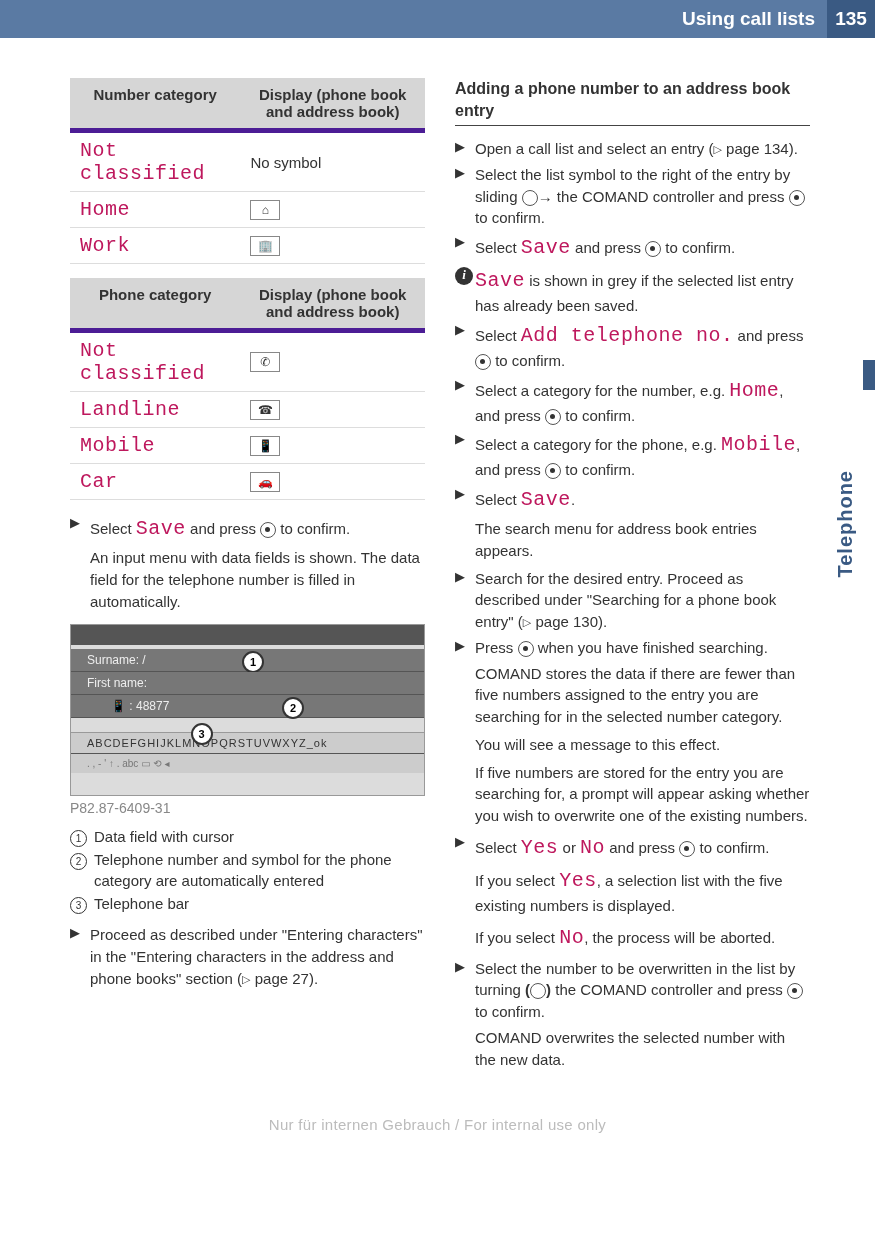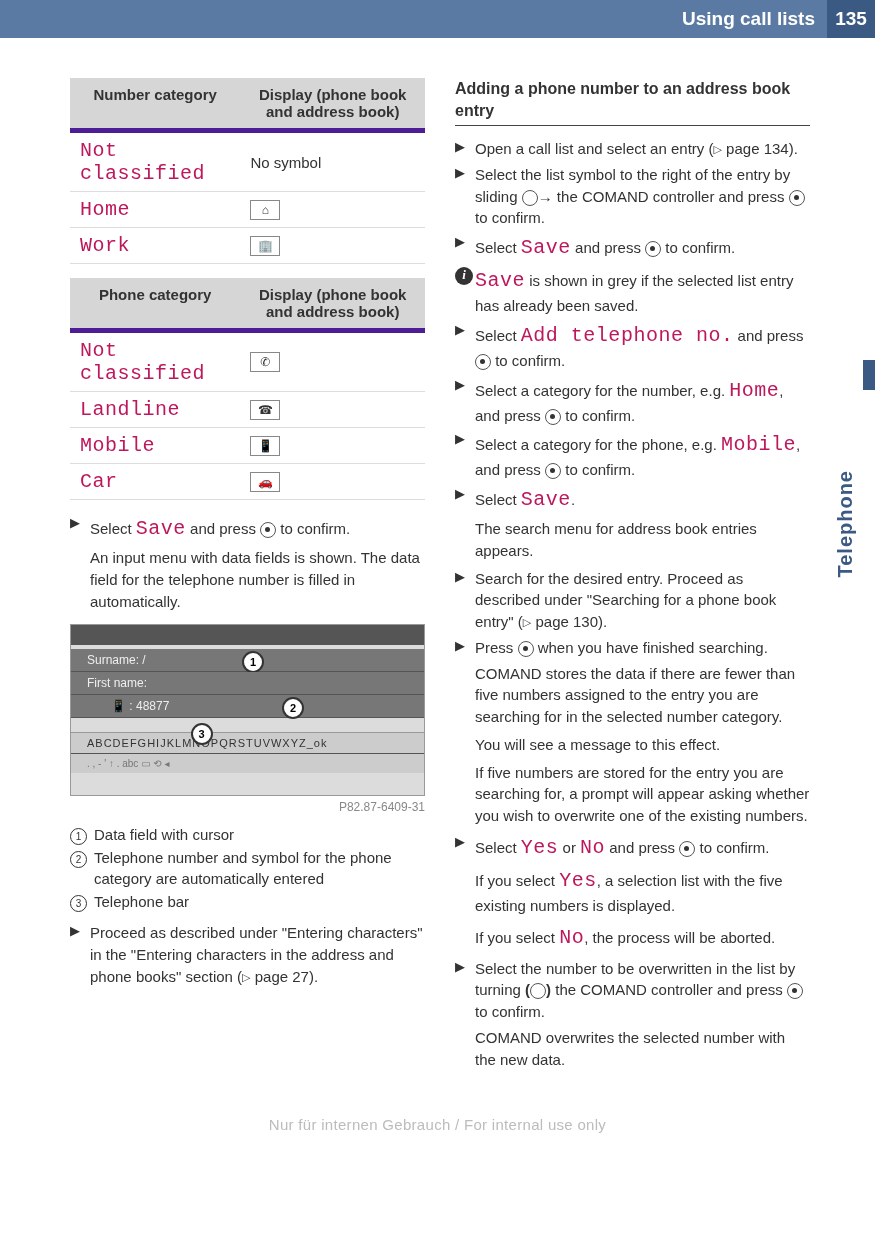--- a/index.html
+++ b/index.html
@@ -198,22 +198,22 @@
     border: 2px solid #333;
     border-radius: 50%;
     width: 18px; height: 18px;
     font-size: 11px;
     font-weight: bold;
     color: #000;
     text-align: center;
     line-height: 18px;
   }
   .caption-code {
-    text-align: right;
-    font-size: 12px;
+    text-align: left;
+    font-size: 14px;
     color: #888;
     margin: 4px 0 10px 0;
   }
   .legend {
     display: flex;
     margin: 2px 0;
     line-height: 1.4;
   }
   .legend .num {
     flex: 0 0 24px;

